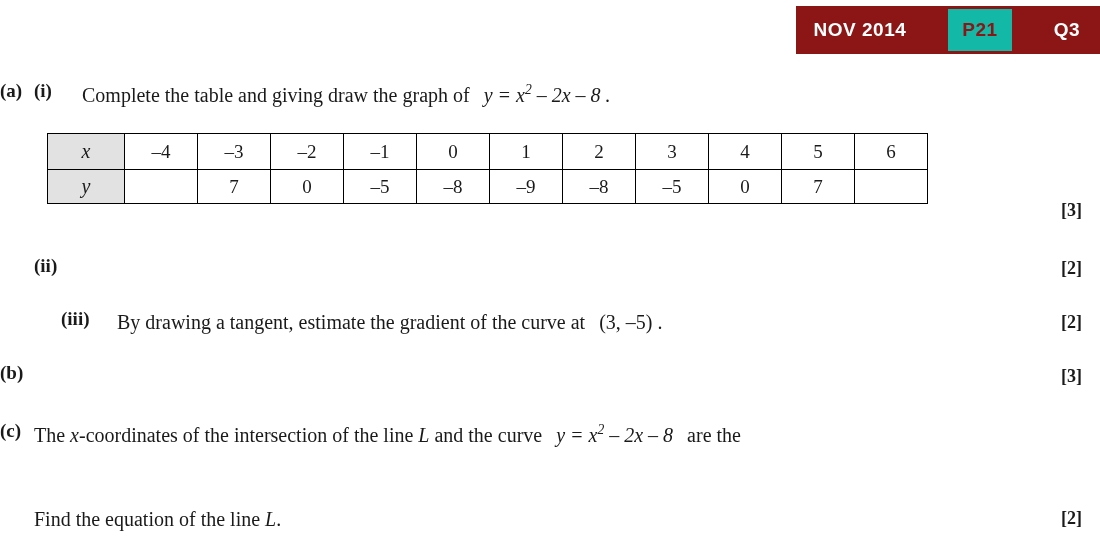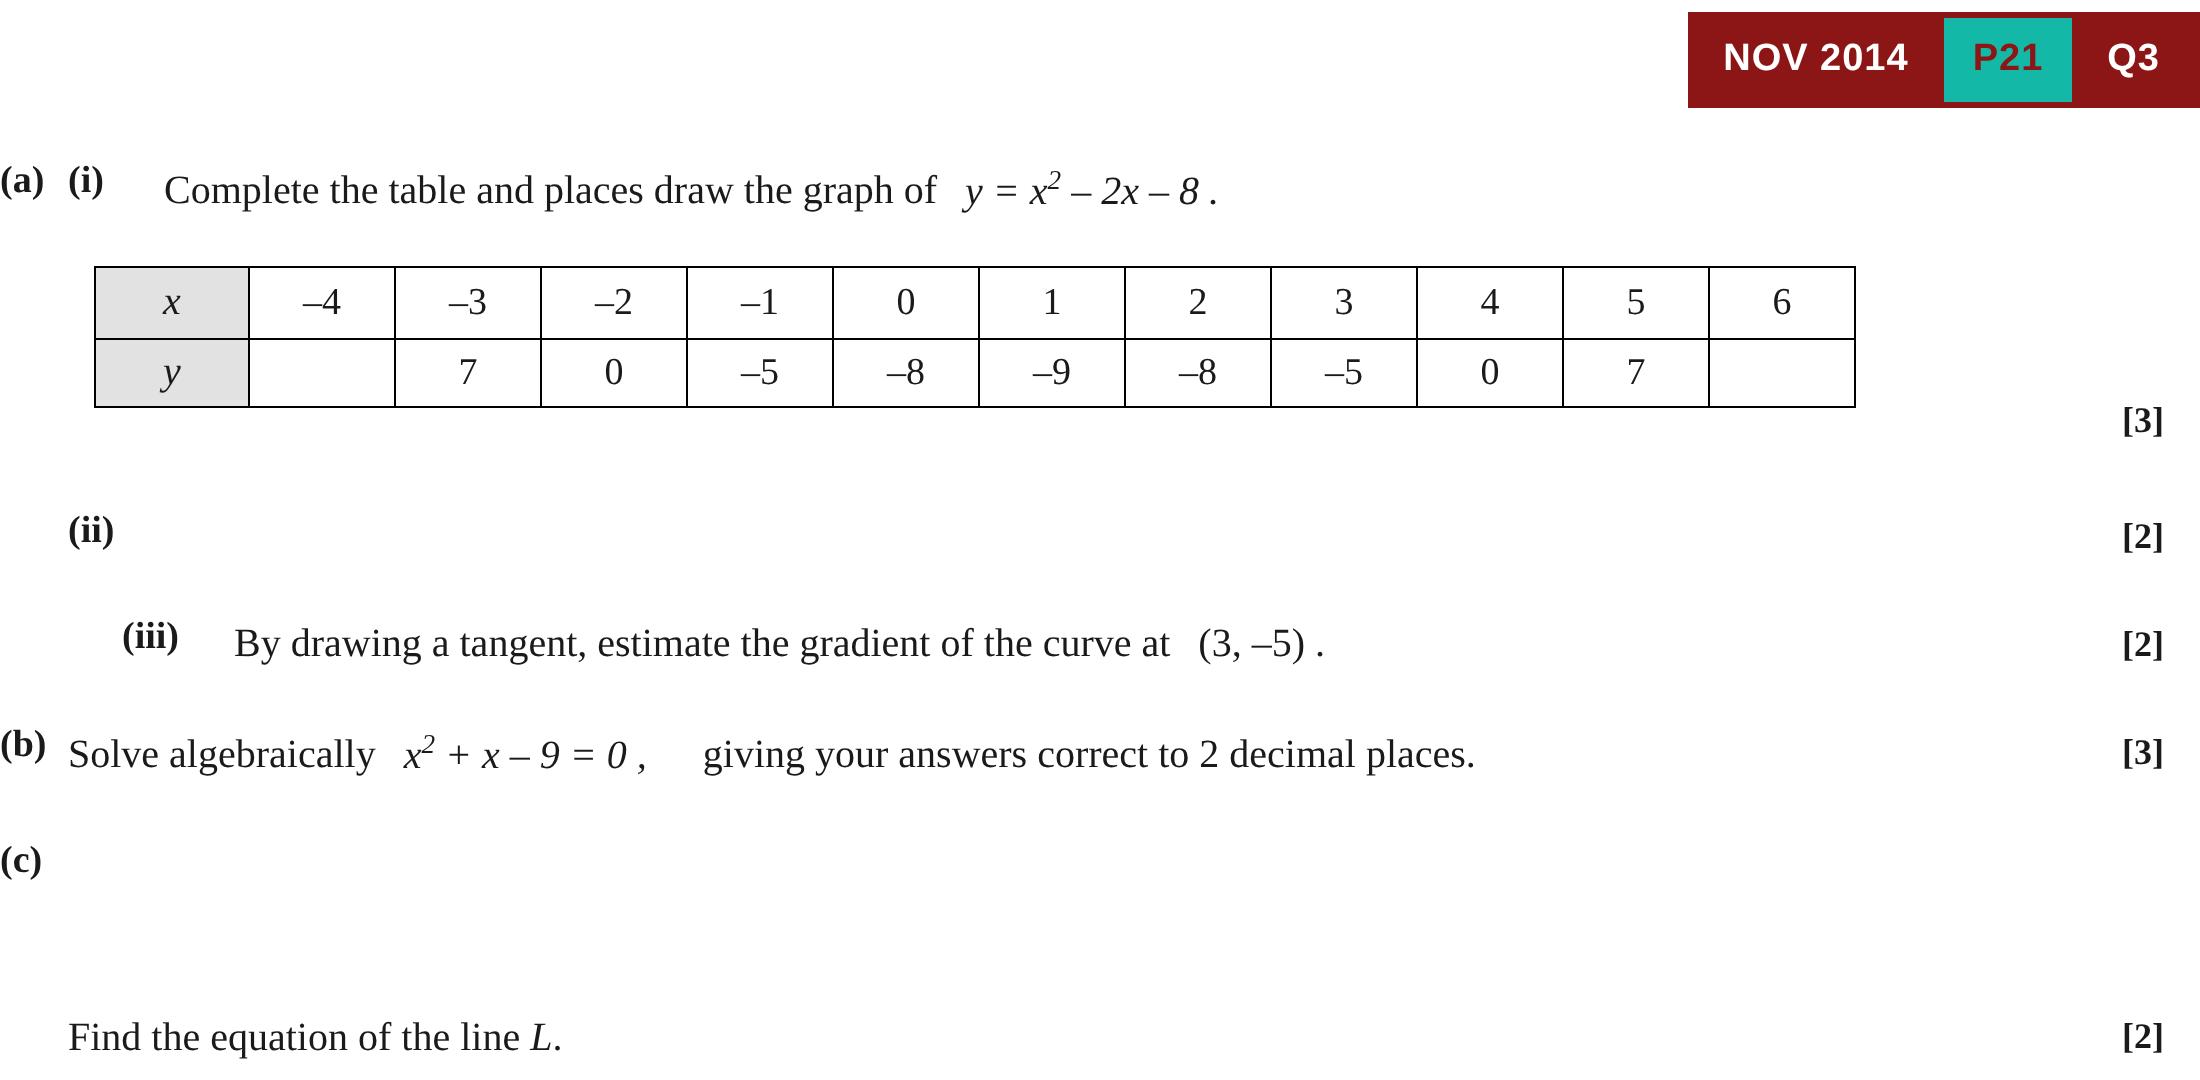--- a/index.html
+++ b/index.html
@@ -23,20 +23,21 @@
     right: 0px;
     display: flex;
     align-items: stretch;
     height: 48px;
     background: #8c1616;
     color: #ffffff;
     font-family: "Liberation Sans", sans-serif;
     font-weight: bold;
     font-size: 19px;
     letter-spacing: 0.5px;
+    gap: 24px;
   }
   .header-badge .cell {
     display: flex;
     align-items: center;
     justify-content: center;
     padding: 0 16px;
   }
   .header-badge .date-cell { padding: 0 18px; }
   .header-badge .paper-cell {
     background: #14b8a6;
@@ -132,21 +133,21 @@
 <div class="header-badge">
   <div class="cell date-cell">NOV 2014</div>
   <div class="cell paper-cell">P21</div>
   <div class="cell q-cell">Q3</div>
 </div>
 
 <div class="q-block" id="q-a-i">
   <div class="label-outer">(a)</div>
   <div class="sub-label label-inner">(i)</div>
   <div class="qtext">
-    <span>Complete the table and places draw the graph of</span><span class="gap"></span><span class="mi">y = x<span class="sup">2</span> – 2x – 8 .</span>
+    <span>Complete the table and giving draw the graph of</span><span class="gap"></span><span class="mi">y = x<span class="sup">2</span> – 2x – 8 .</span>
   </div>
 </div>
 
 <div class="marks" id="marks-a-i">[3]</div>
 
 <div class="table-wrap">
   <table class="values">
     <tbody>
         <tr>
       <td class="head xcell">x</td>
@@ -190,29 +191,29 @@
   <div class="label-outer"></div>
   <div class="sub-label-iii label-inner">(iii)</div>
   <div class="qtext">
     <span>By drawing a tangent, estimate the gradient of the curve at</span><span class="gap"></span><span>(3, –5) .</span>
   </div>
 </div>
 <div class="marks" id="marks-a-iii">[2]</div>
 
 <div class="q-block" id="q-b">
   <div class="label-outer">(b)</div>
-  <div class="qtext">
-    <span>Solve algebraically</span><span class="gap"></span><span class="mi">x<span class="sup">2</span> + x – 9 = 0 ,</span><span class="gap"></span><span class="gap"></span><span>giving your answers correct to 2 decimal places.</span>
-  </div>
 </div>
 <div class="marks" id="marks-b">[3]</div>
 
 <div class="q-block" id="q-c">
   <div class="label-outer">(c)</div>
   <div class="qtext">
+    <div>
+      <span>The <span class="mi">x</span>-coordinates of the intersection of the line <span class="mi">L</span> and the curve</span><span class="gap"></span><span class="mi">y = x<span class="sup">2</span> – 2x – 8</span><span class="gap"></span><span>are the</span>
+    </div>
   </div>
 </div>
 
 <div class="q-block" id="q-c-find">
   <div class="label-outer"></div>
   <div class="qtext">
     Find the equation of the line <span class="mi">L</span>.
   </div>
 </div>
 <div class="marks" id="marks-c">[2]</div>

